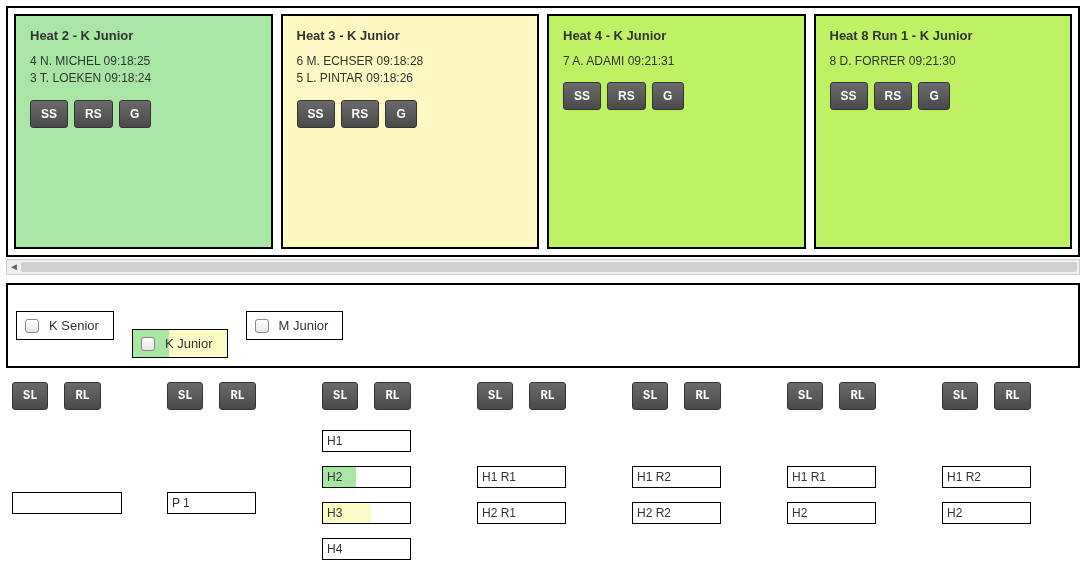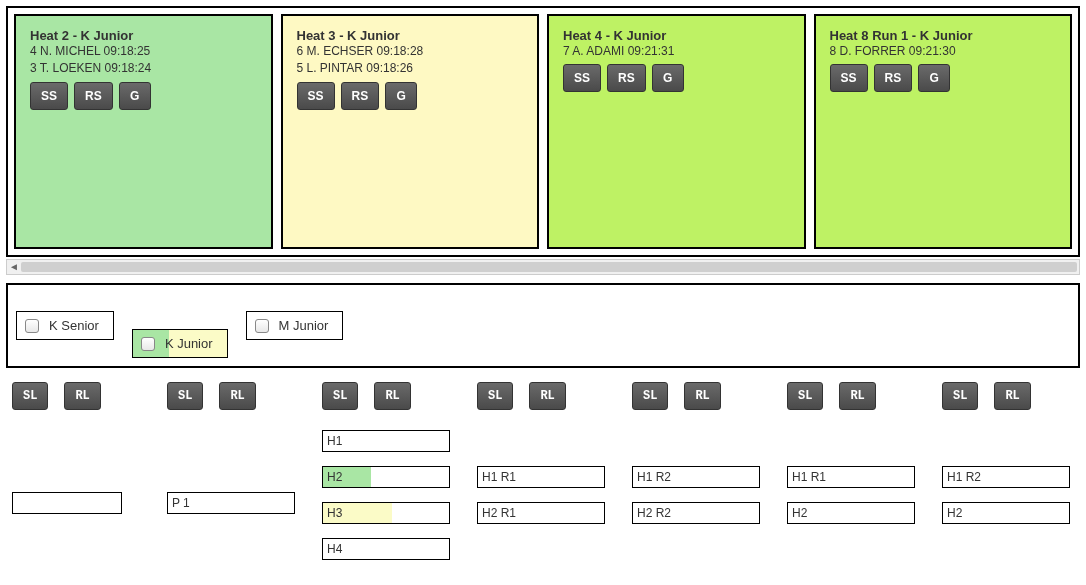--- a/index.html
+++ b/index.html
@@ -25,29 +25,30 @@
     width: 260px;
     height: 235px;
     padding: 12px 14px;
     background: #bef264;
   }
   .heat-card.green { background: #a9e6a4; }
   .heat-card.yellow { background: #fef9c3; }
   .heat-title {
     font-weight: bold;
     font-size: 13px;
+    margin-bottom: 10px;
   }
   .heat-line {
     font-size: 12px;
     line-height: 1.45;
   }
   .btn-row {
     display: flex;
     gap: 6px;
-    margin-top: 4px;
+    margin-top: 12px;
   }
   .btn {
     background: #595959;
     background: linear-gradient(#6a6a6a, #4a4a4a);
     color: #fff;
     border: 1px solid #333;
     border-radius: 3px;
     font-size: 12px;
     font-weight: bold;
     padding: 6px 10px;
@@ -121,21 +122,21 @@
   }
   .col.first { width: 155px; }
   .slrl-pair {
     display: flex;
     gap: 16px;
     margin-bottom: 20px;
     font-family: Liberation Mono, monospace;
   }
   .cell {
     border: 1px solid #000;
-    width: 128px;
+    width: 89px;
     height: 22px;
     padding: 1px 4px;
     font-size: 12px;
     background: #fff;
     margin-bottom: 14px;
     position: relative;
     line-height: 18px;
   }
   .cell.h2fill::before {
     content: "";

